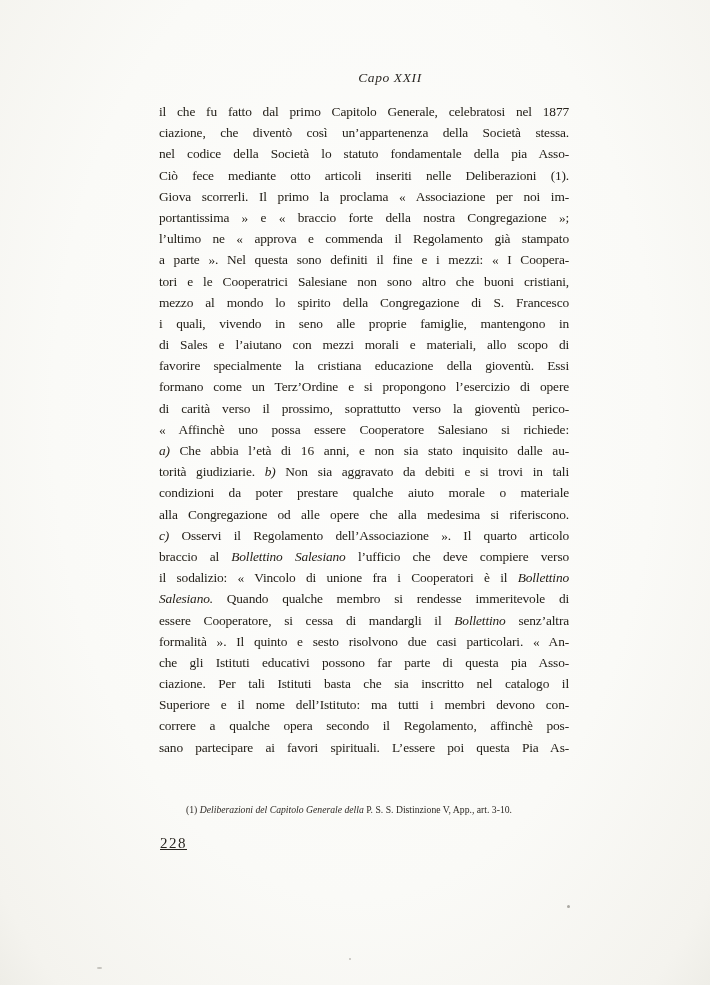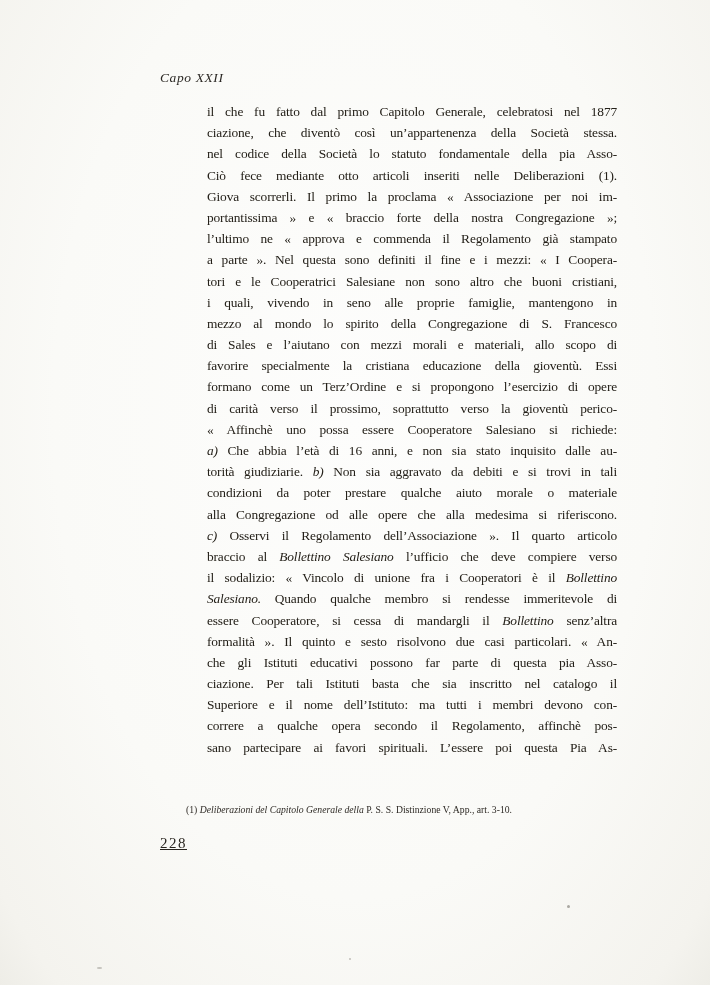--- a/index.html
+++ b/index.html
@@ -8,26 +8,26 @@
     background: #e9e8e4;
     font-family: "Liberation Serif", "DejaVu Serif", serif;
   }
   .page {
     position: relative; width: 710px; height: 985px;
     background: radial-gradient(ellipse at 50% 42%, #fdfdfc 0%, #fafaf7 60%, #f4f3ee 92%, #eeede7 100%);
     color: #262320;
   }
   .running-header {
     position: absolute; top: 70px; left: 160px; width: 460px;
-    text-align: left; font-style: italic; font-size: 13.5px;
+    text-align: center; font-style: italic; font-size: 13.5px;
     letter-spacing: 0.6px; color: #2c2925;
   }
   .body-text {
     position: absolute; top: 101px; left: 159px; width: 410px;
-    font-size: 13.4px; letter-spacing: -0.15px; color: #242019; margin-left: 48px;
+    font-size: 13.4px; letter-spacing: -0.15px; color: #242019;
   }
   .line {
     height: 21.2px; line-height: 21.2px;
     text-align: justify; text-align-last: justify;
     overflow: hidden; white-space: normal;
   }
   .line i { font-style: italic; }
   .footnote {
     position: absolute; top: 803px; left: 159px; width: 418px;
     font-size: 9.7px; line-height: 13px; color: #2e2a25;
@@ -51,22 +51,22 @@
   <div class="body-text" id="body-lines">
       <div class="line"><span>il che fu fatto dal primo Capitolo Generale, celebratosi nel 1877</span></div>
       <div class="line"><span>ciazione, che diventò così un’appartenenza della Società stessa.</span></div>
       <div class="line"><span>nel codice della Società lo statuto fondamentale della pia Asso-</span></div>
       <div class="line"><span>Ciò fece mediante otto articoli inseriti nelle Deliberazioni (1).</span></div>
       <div class="line"><span>Giova scorrerli. Il primo la proclama « Associazione per noi im-</span></div>
       <div class="line"><span>portantissima » e « braccio forte della nostra Congregazione »;</span></div>
       <div class="line"><span>l’ultimo ne « approva e commenda il Regolamento già stampato</span></div>
       <div class="line"><span>a parte ». Nel questa sono definiti il fine e i mezzi: « I Coopera-</span></div>
       <div class="line"><span>tori e le Cooperatrici Salesiane non sono altro che buoni cristiani,</span></div>
+      <div class="line"><span>mezzo al mondo lo spirito della Congregazione di S. Francesco</span></div>
       <div class="line"><span>i quali, vivendo in seno alle proprie famiglie, mantengono in</span></div>
-      <div class="line"><span>mezzo al mondo lo spirito della Congregazione di S. Francesco</span></div>
       <div class="line"><span>di Sales e l’aiutano con mezzi morali e materiali, allo scopo di</span></div>
       <div class="line"><span>favorire specialmente la cristiana educazione della gioventù. Essi</span></div>
       <div class="line"><span>formano come un Terz’Ordine e si propongono l’esercizio di opere</span></div>
       <div class="line"><span>di carità verso il prossimo, soprattutto verso la gioventù perico-</span></div>
       <div class="line"><span>« Affinchè uno possa essere Cooperatore Salesiano si richiede:</span></div>
       <div class="line"><i>a)</i><span> Che abbia l’età di 16 anni, e non sia stato inquisito dalle au-</span></div>
       <div class="line"><span>torità giudiziarie. </span><i>b)</i><span> Non sia aggravato da debiti e si trovi in tali</span></div>
       <div class="line"><span>condizioni da poter prestare qualche aiuto morale o materiale</span></div>
       <div class="line"><span>alla Congregazione od alle opere che alla medesima si riferiscono.</span></div>
       <div class="line"><i>c)</i><span> Osservi il Regolamento dell’Associazione ». Il quarto articolo</span></div>

